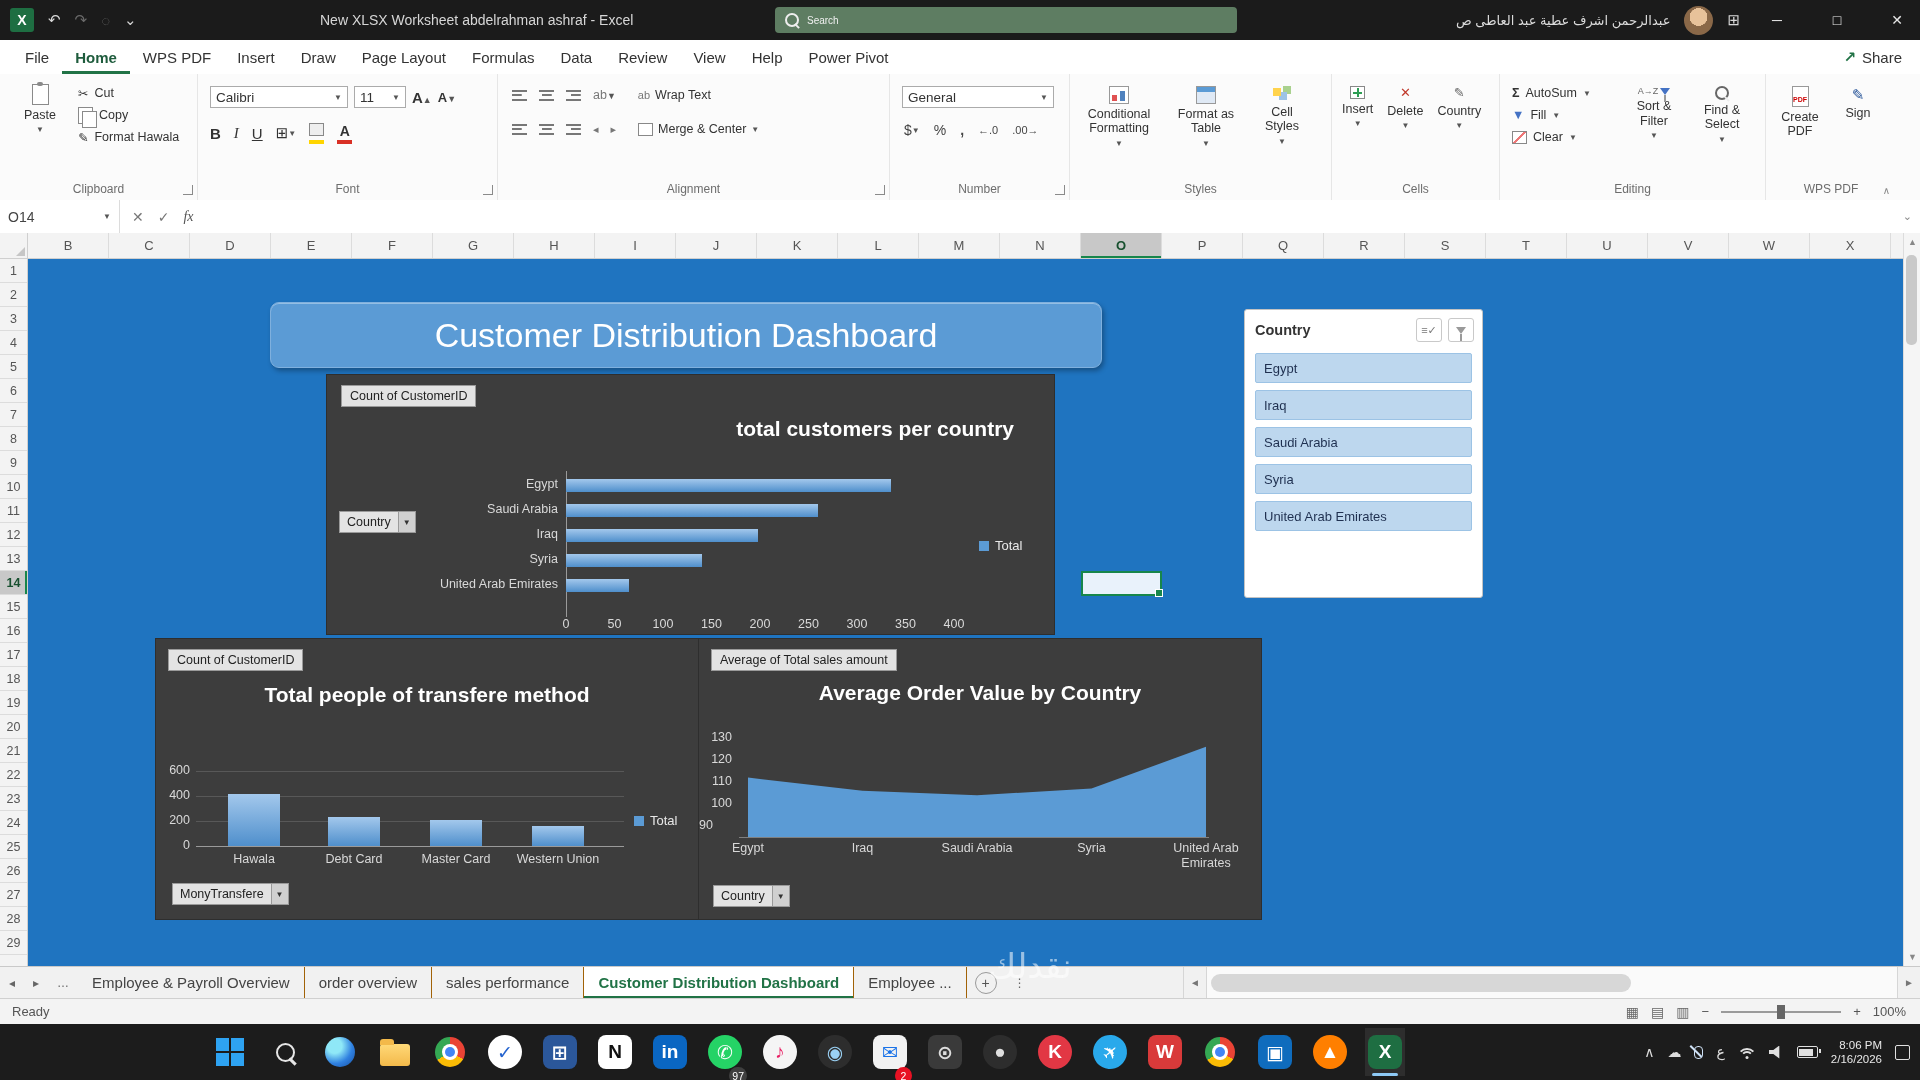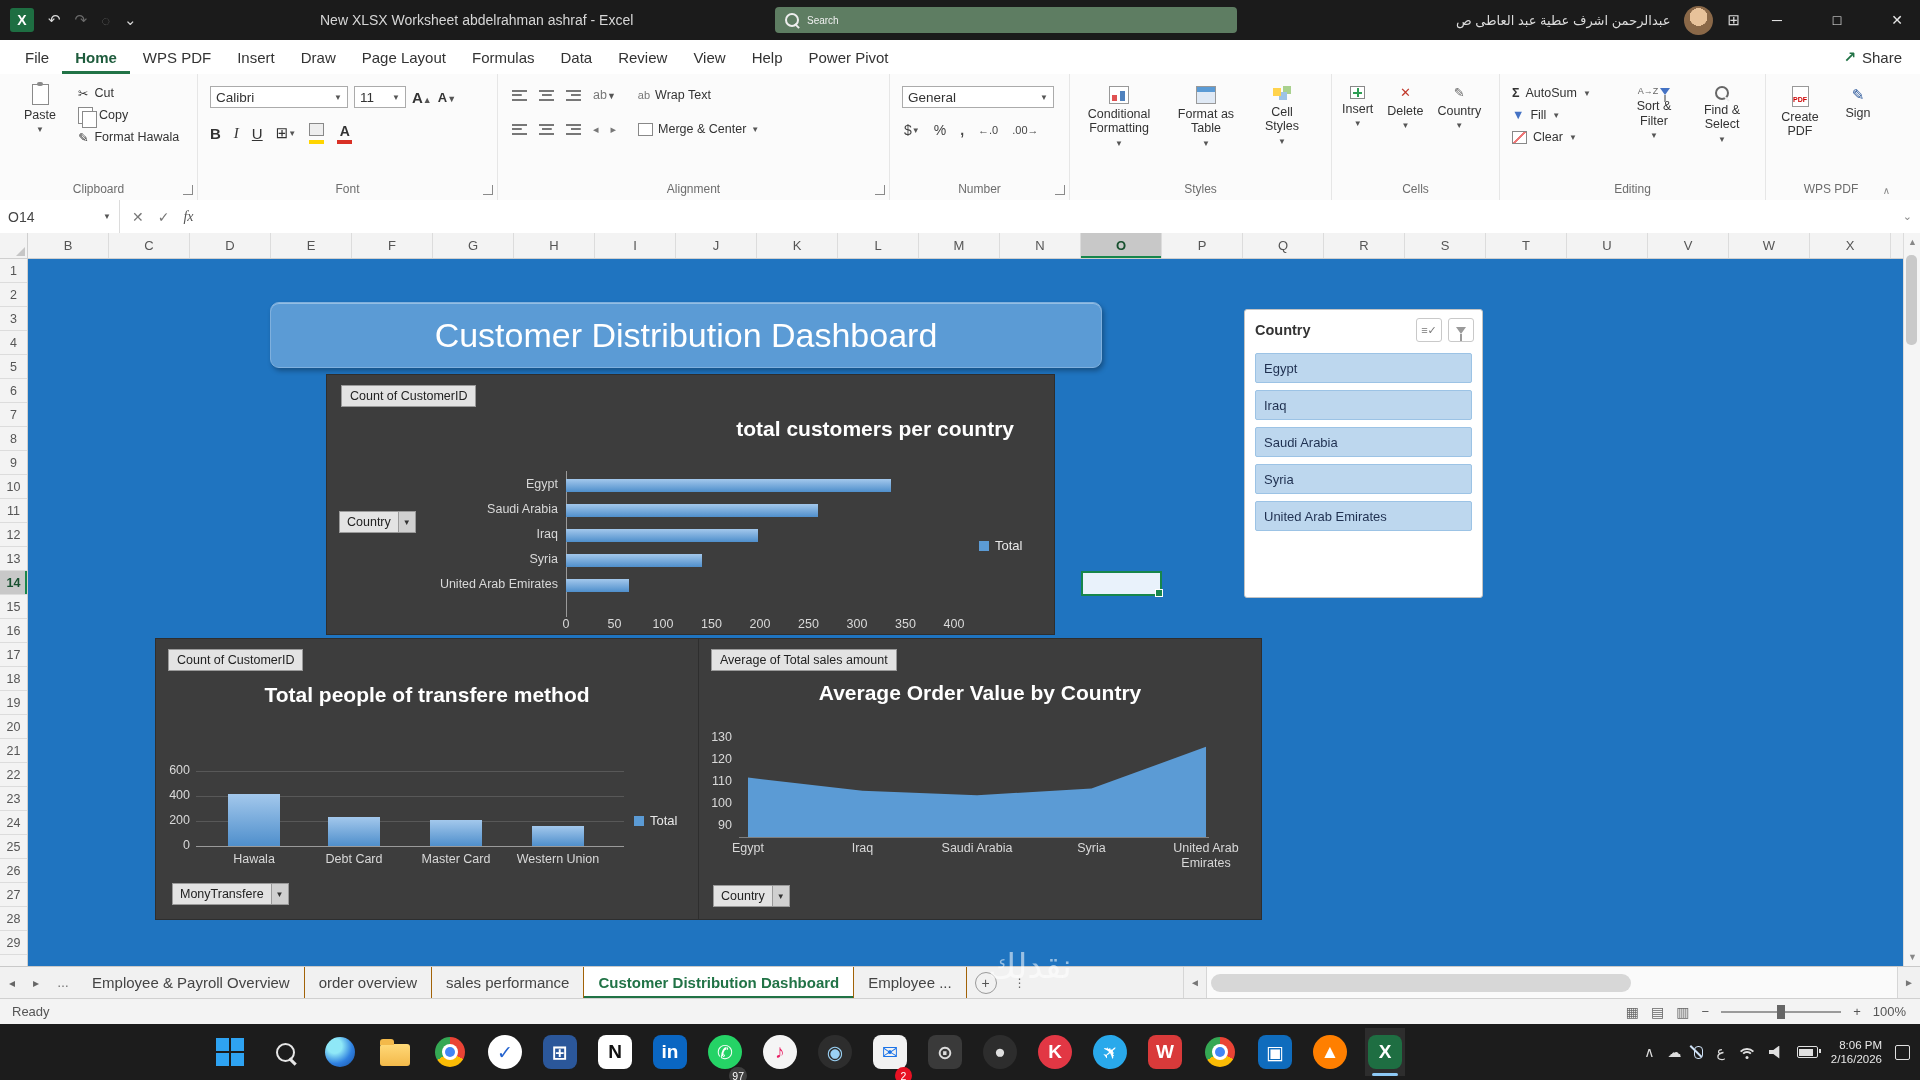--- a/index.html
+++ b/index.html
@@ -579,21 +579,21 @@
     </div>
 
     <div class="panel" id="chart3" style="left:671px;top:380px;width:562px;height:280px;">
       <span class="fieldbtn" style="left:12px;">Average of Total sales amount</span>
       <div class="ctitle" style="left:20px;right:20px;top:42px;">Average Order Value by Country</div>
       <div class="axisbtn" style="left:14px;top:246px;">
         <span class="ab-l">Country</span>
         <span class="ab-r">▼</span>
       </div>
       <div class="plotwrap" id="plot3">
-          <div class="axlbl" style="left: 0px; width: 33px; top: 179px; text-align: right;">90</div>
+          <div class="axlbl" style="left: 0px; width: 33px; top: 179px; ">90</div>
           <div class="axlbl" style="left: 0px; width: 33px; top: 157px; text-align: right;">100</div>
           <div class="axlbl" style="left: 0px; width: 33px; top: 135px; text-align: right;">110</div>
           <div class="axlbl" style="left: 0px; width: 33px; top: 113px; text-align: right;">120</div>
           <div class="axlbl" style="left: 0px; width: 33px; top: 91px; text-align: right;">130</div>
           <svg width="470" height="110" style="position: absolute; left: 40px; top: 95px;">
             <polygon points="9,43.6 123.5,56.800000000000004 238,61.2 352.5,54.6 467,12.8 467,103 9,103" fill="#5b9bd5"></polygon>
           </svg>
           <div class="axline" style="left: 40px; top: 198px; width: 470px; height: 1px; background: rgba(255, 255, 255, 0.35);"></div>
           <div class="axlbl" style="left: -6px; width: 110px; top: 202px; text-align: center; line-height: 15px;">Egypt</div>
           <div class="axlbl" style="left: 108.5px; width: 110px; top: 202px; text-align: center; line-height: 15px;">Iraq</div>

